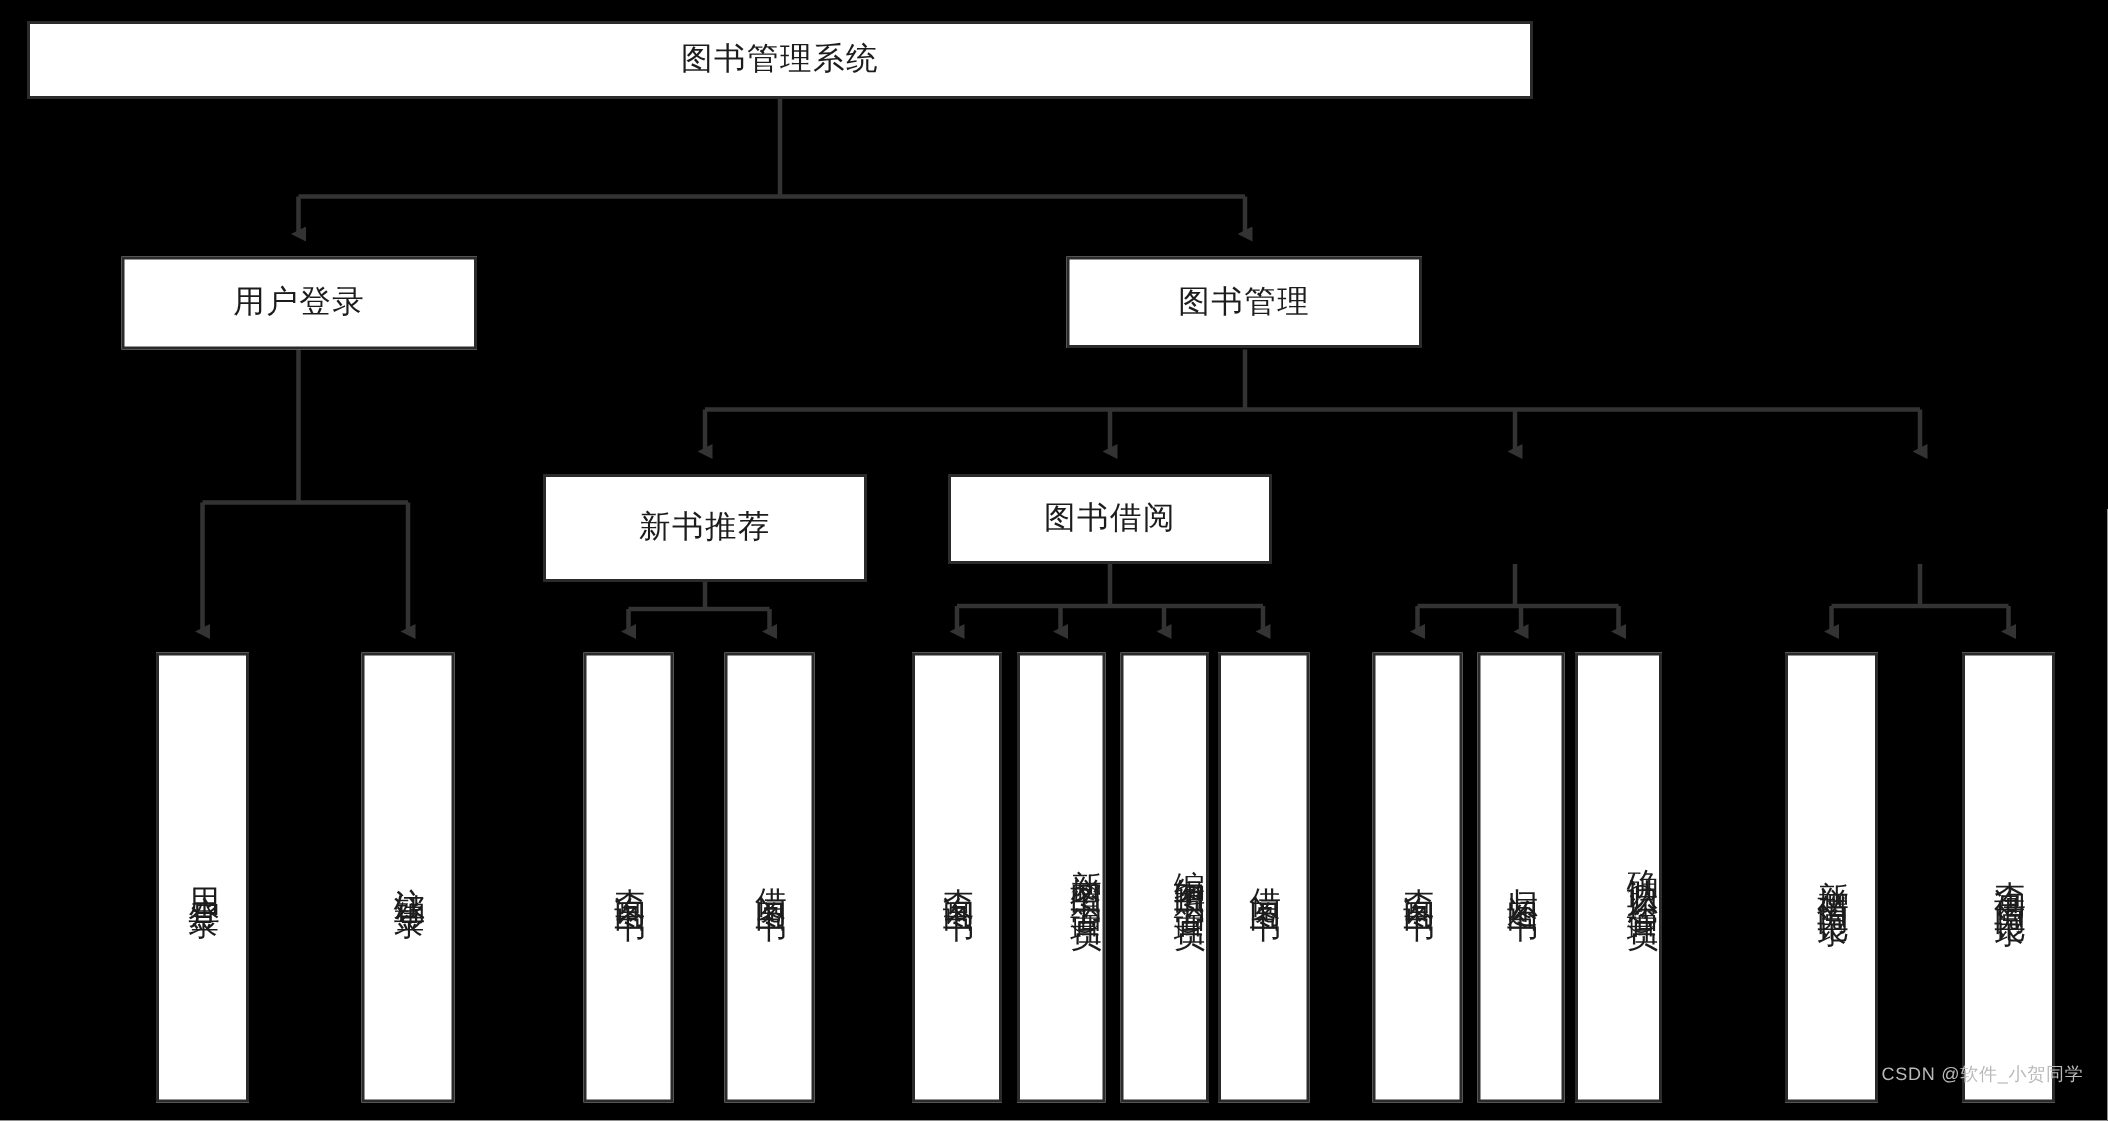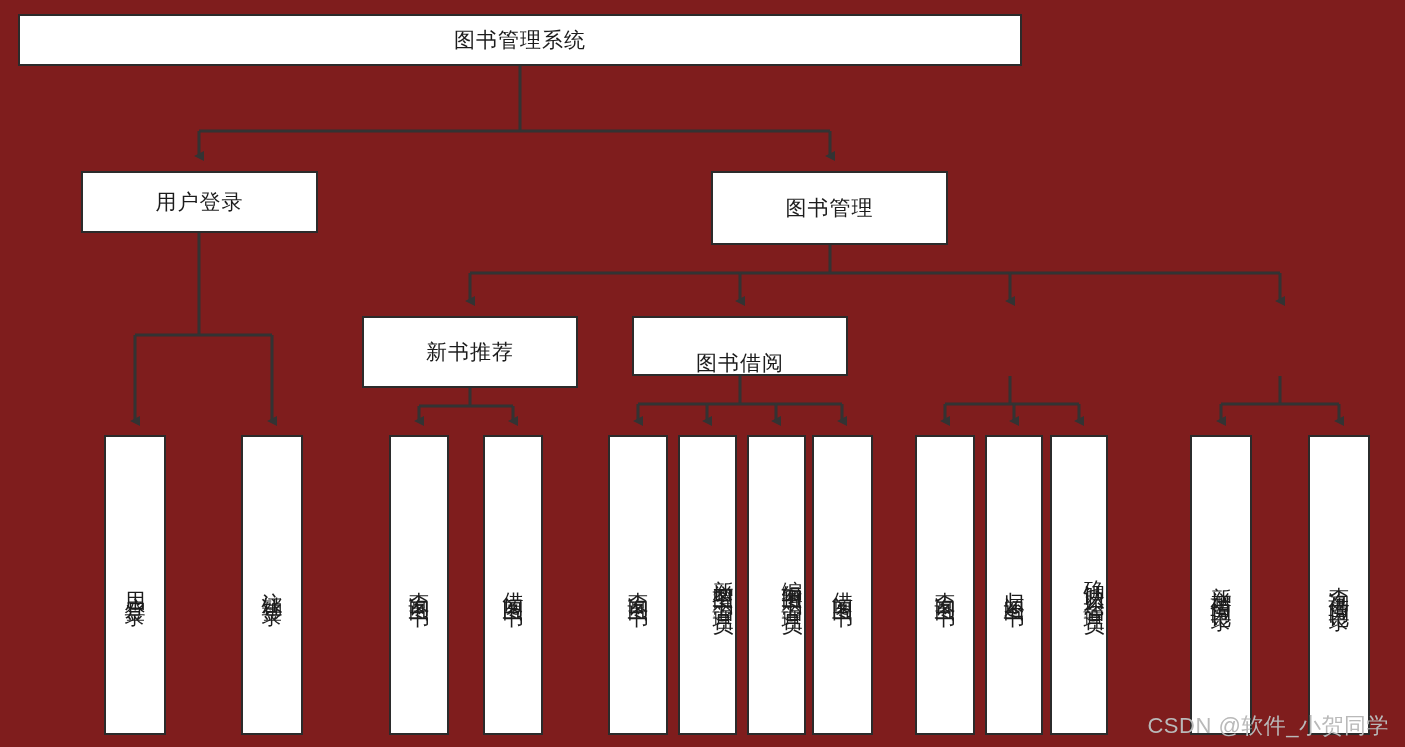--- a/index.html
+++ b/index.html
@@ -7,21 +7,21 @@
     padding: 0;
     background: #ffffff;
   }
   body {
     font-family: "Liberation Sans", "DejaVu Sans", sans-serif;
   }
   #canvas {
     position: relative;
     width: 1405px;
     height: 747px;
-    background: #7f1d1d;
+    background: #000000;
     overflow: hidden;
   }
   svg.edges {
     position: absolute;
     left: 0;
     top: 0;
     width: 1405px;
     height: 747px;
     pointer-events: none;
   }
@@ -53,22 +53,22 @@
   }
   .node.vertical.mid {
     align-items: center;
   }
   .node-label {
     white-space: pre-line;
   }
   .watermark {
     position: absolute;
     right: 16px;
-    bottom: 6px;
-    font-size: 22px;
+    bottom: 22px;
+    font-size: 12px;
     color: #b9b9b9;
     letter-spacing: 0.5px;
     white-space: nowrap;
   }
 </style>
 </head>
 <body>
 
 <div id="canvas">
 
@@ -123,29 +123,29 @@
   </svg>
 
   <div class="node horizontal" style="left:18px; top:14px; width:1004px; height:52px;">
     <span class="node-label">图书管理系统</span>
   </div>
 
   <div class="node horizontal" style="left:81px; top:171px; width:237px; height:62px;">
     <span class="node-label">用户登录</span>
   </div>
 
-  <div class="node horizontal" style="left:711px; top:171px; width:237px; height:74px;">
+  <div class="node horizontal" style="left:711px; top:171px; width:237px; height:61px;">
     <span class="node-label">图书管理</span>
   </div>
 
   <div class="node horizontal" style="left:362px; top:316px; width:216px; height:72px;">
     <span class="node-label">新书推荐</span>
   </div>
 
-  <div class="node horizontal" style="left:632px; top:316px; width:216px; height:60px;align-items:flex-end;">
+  <div class="node horizontal" style="left:632px; top:316px; width:216px; height:60px;">
     <span class="node-label">图书借阅</span>
   </div>
 
 
 
   <div class="node vertical mid" style="left:104px; top:435px; width:62px; height:300px;">
     <span class="node-label">用户登录</span>
   </div>
 
   <div class="node vertical mid" style="left:241px; top:435px; width:62px; height:300px;">

